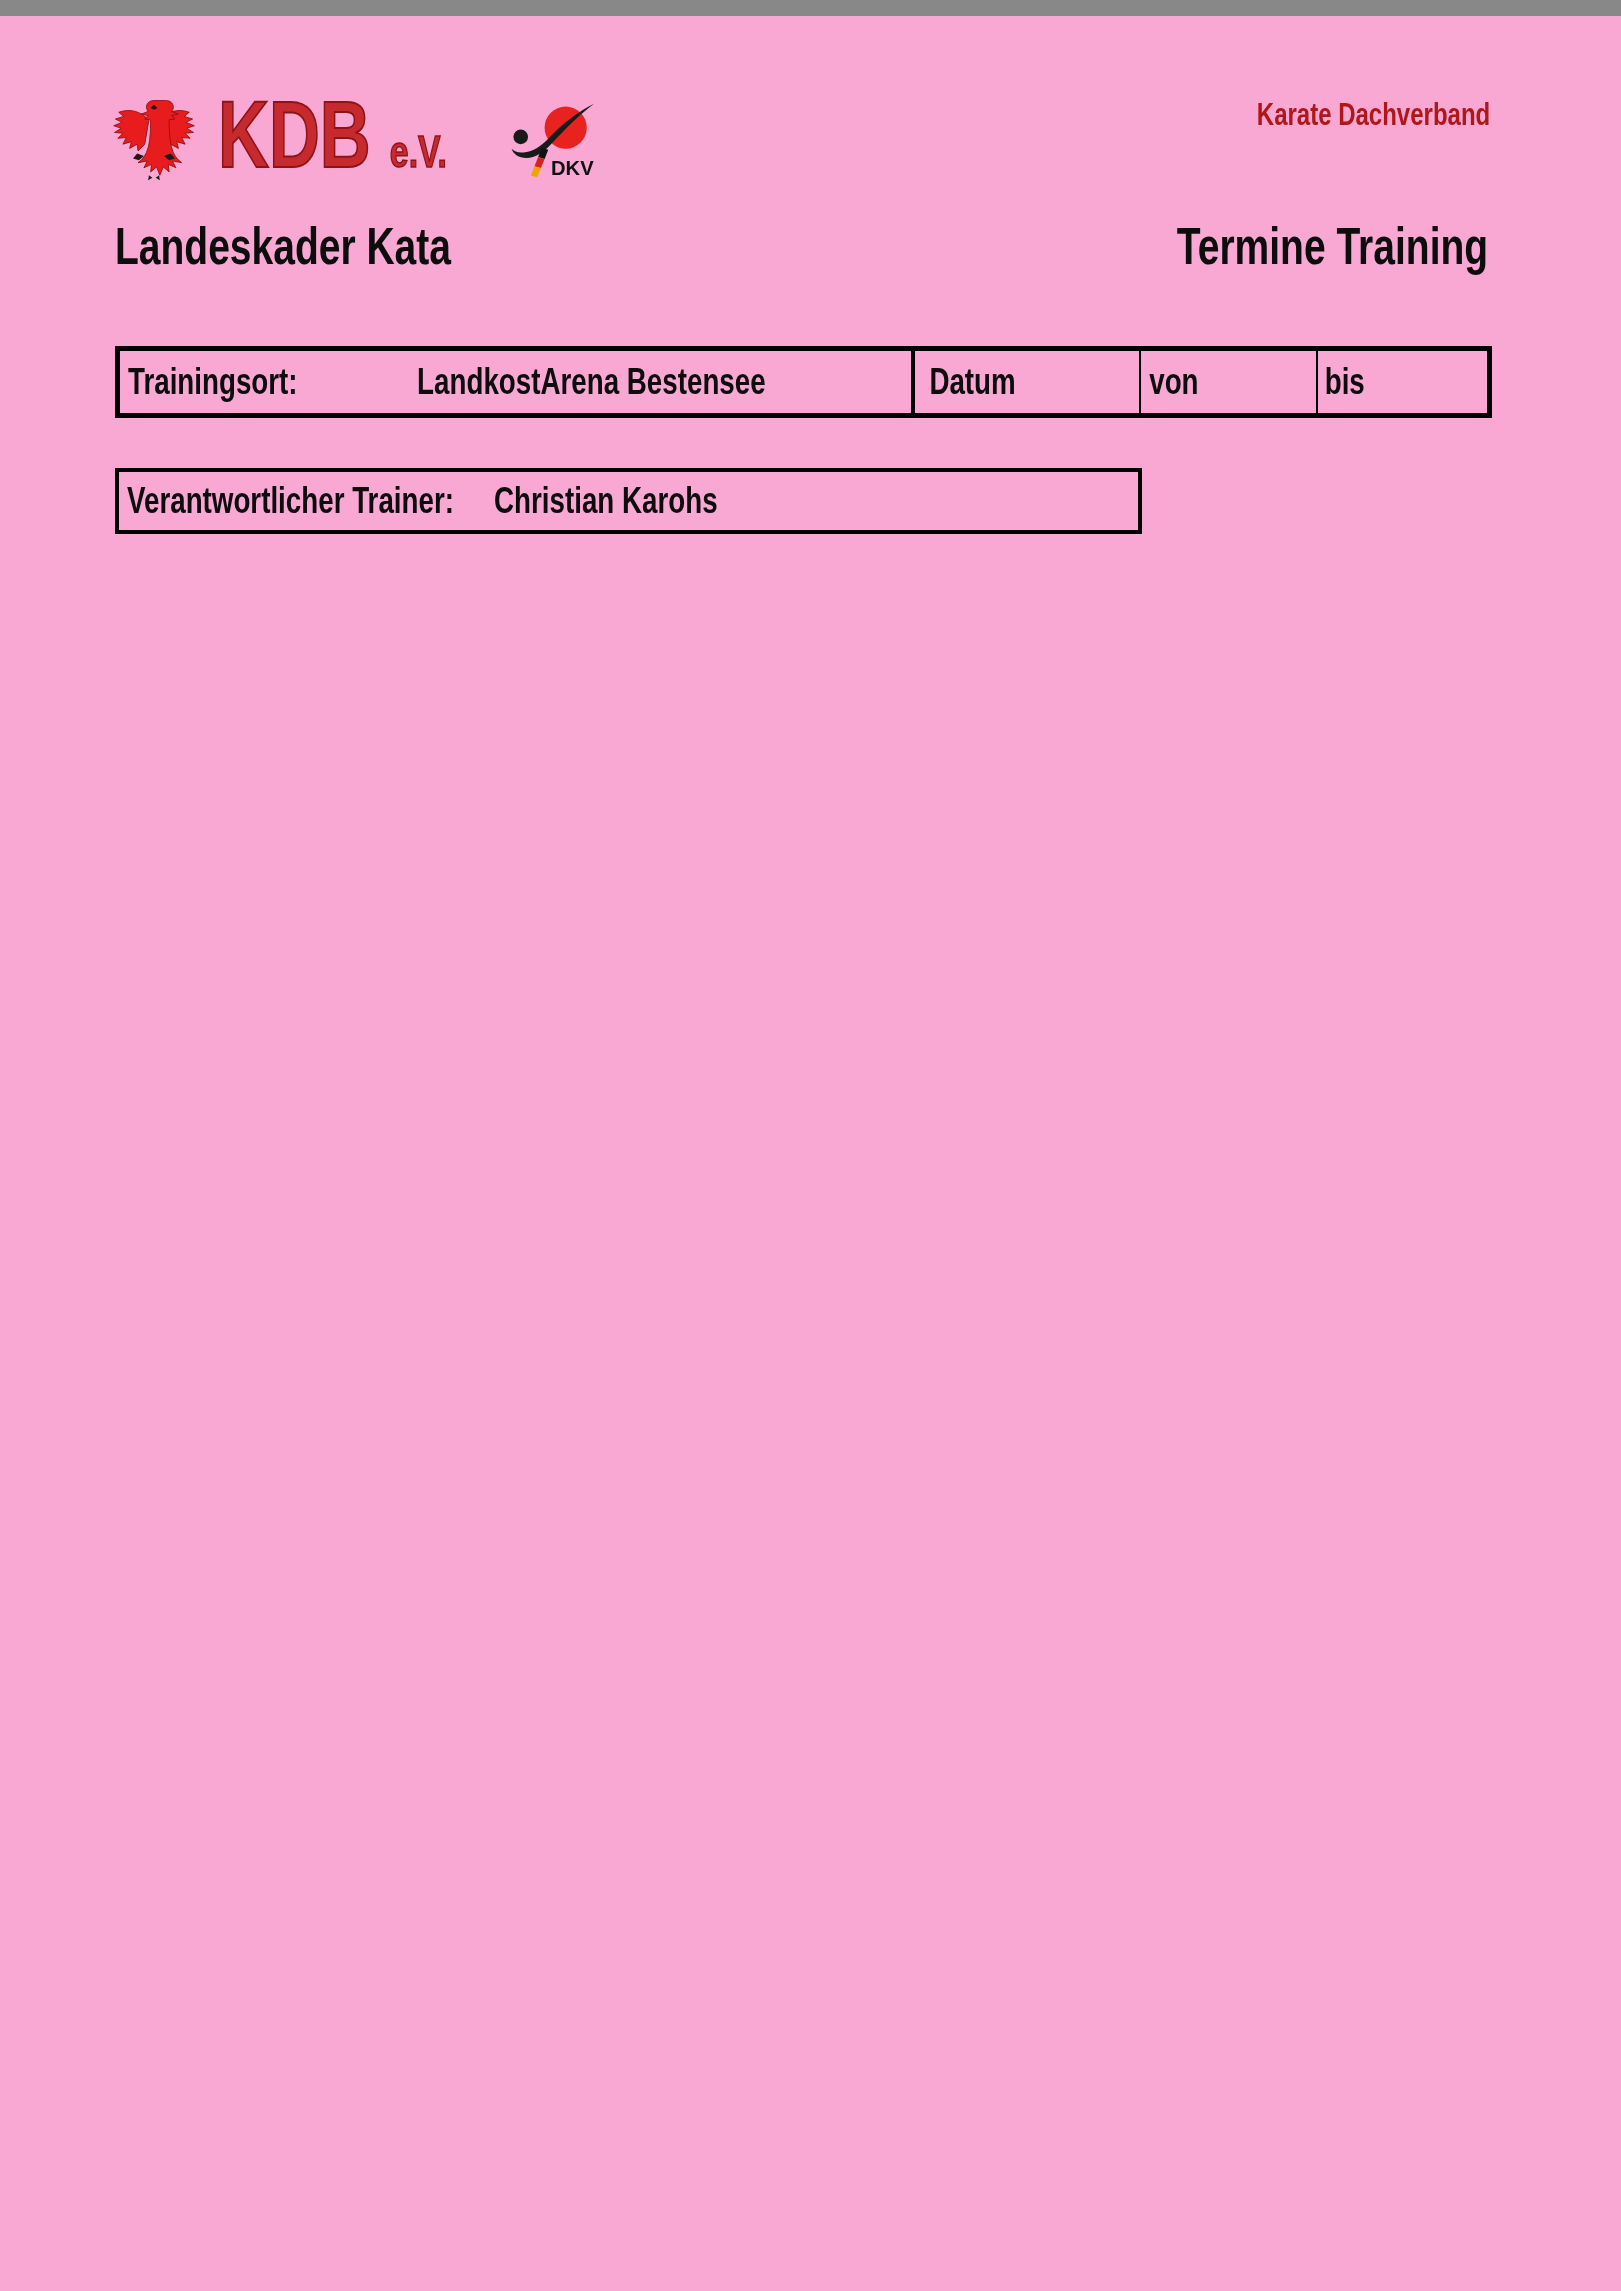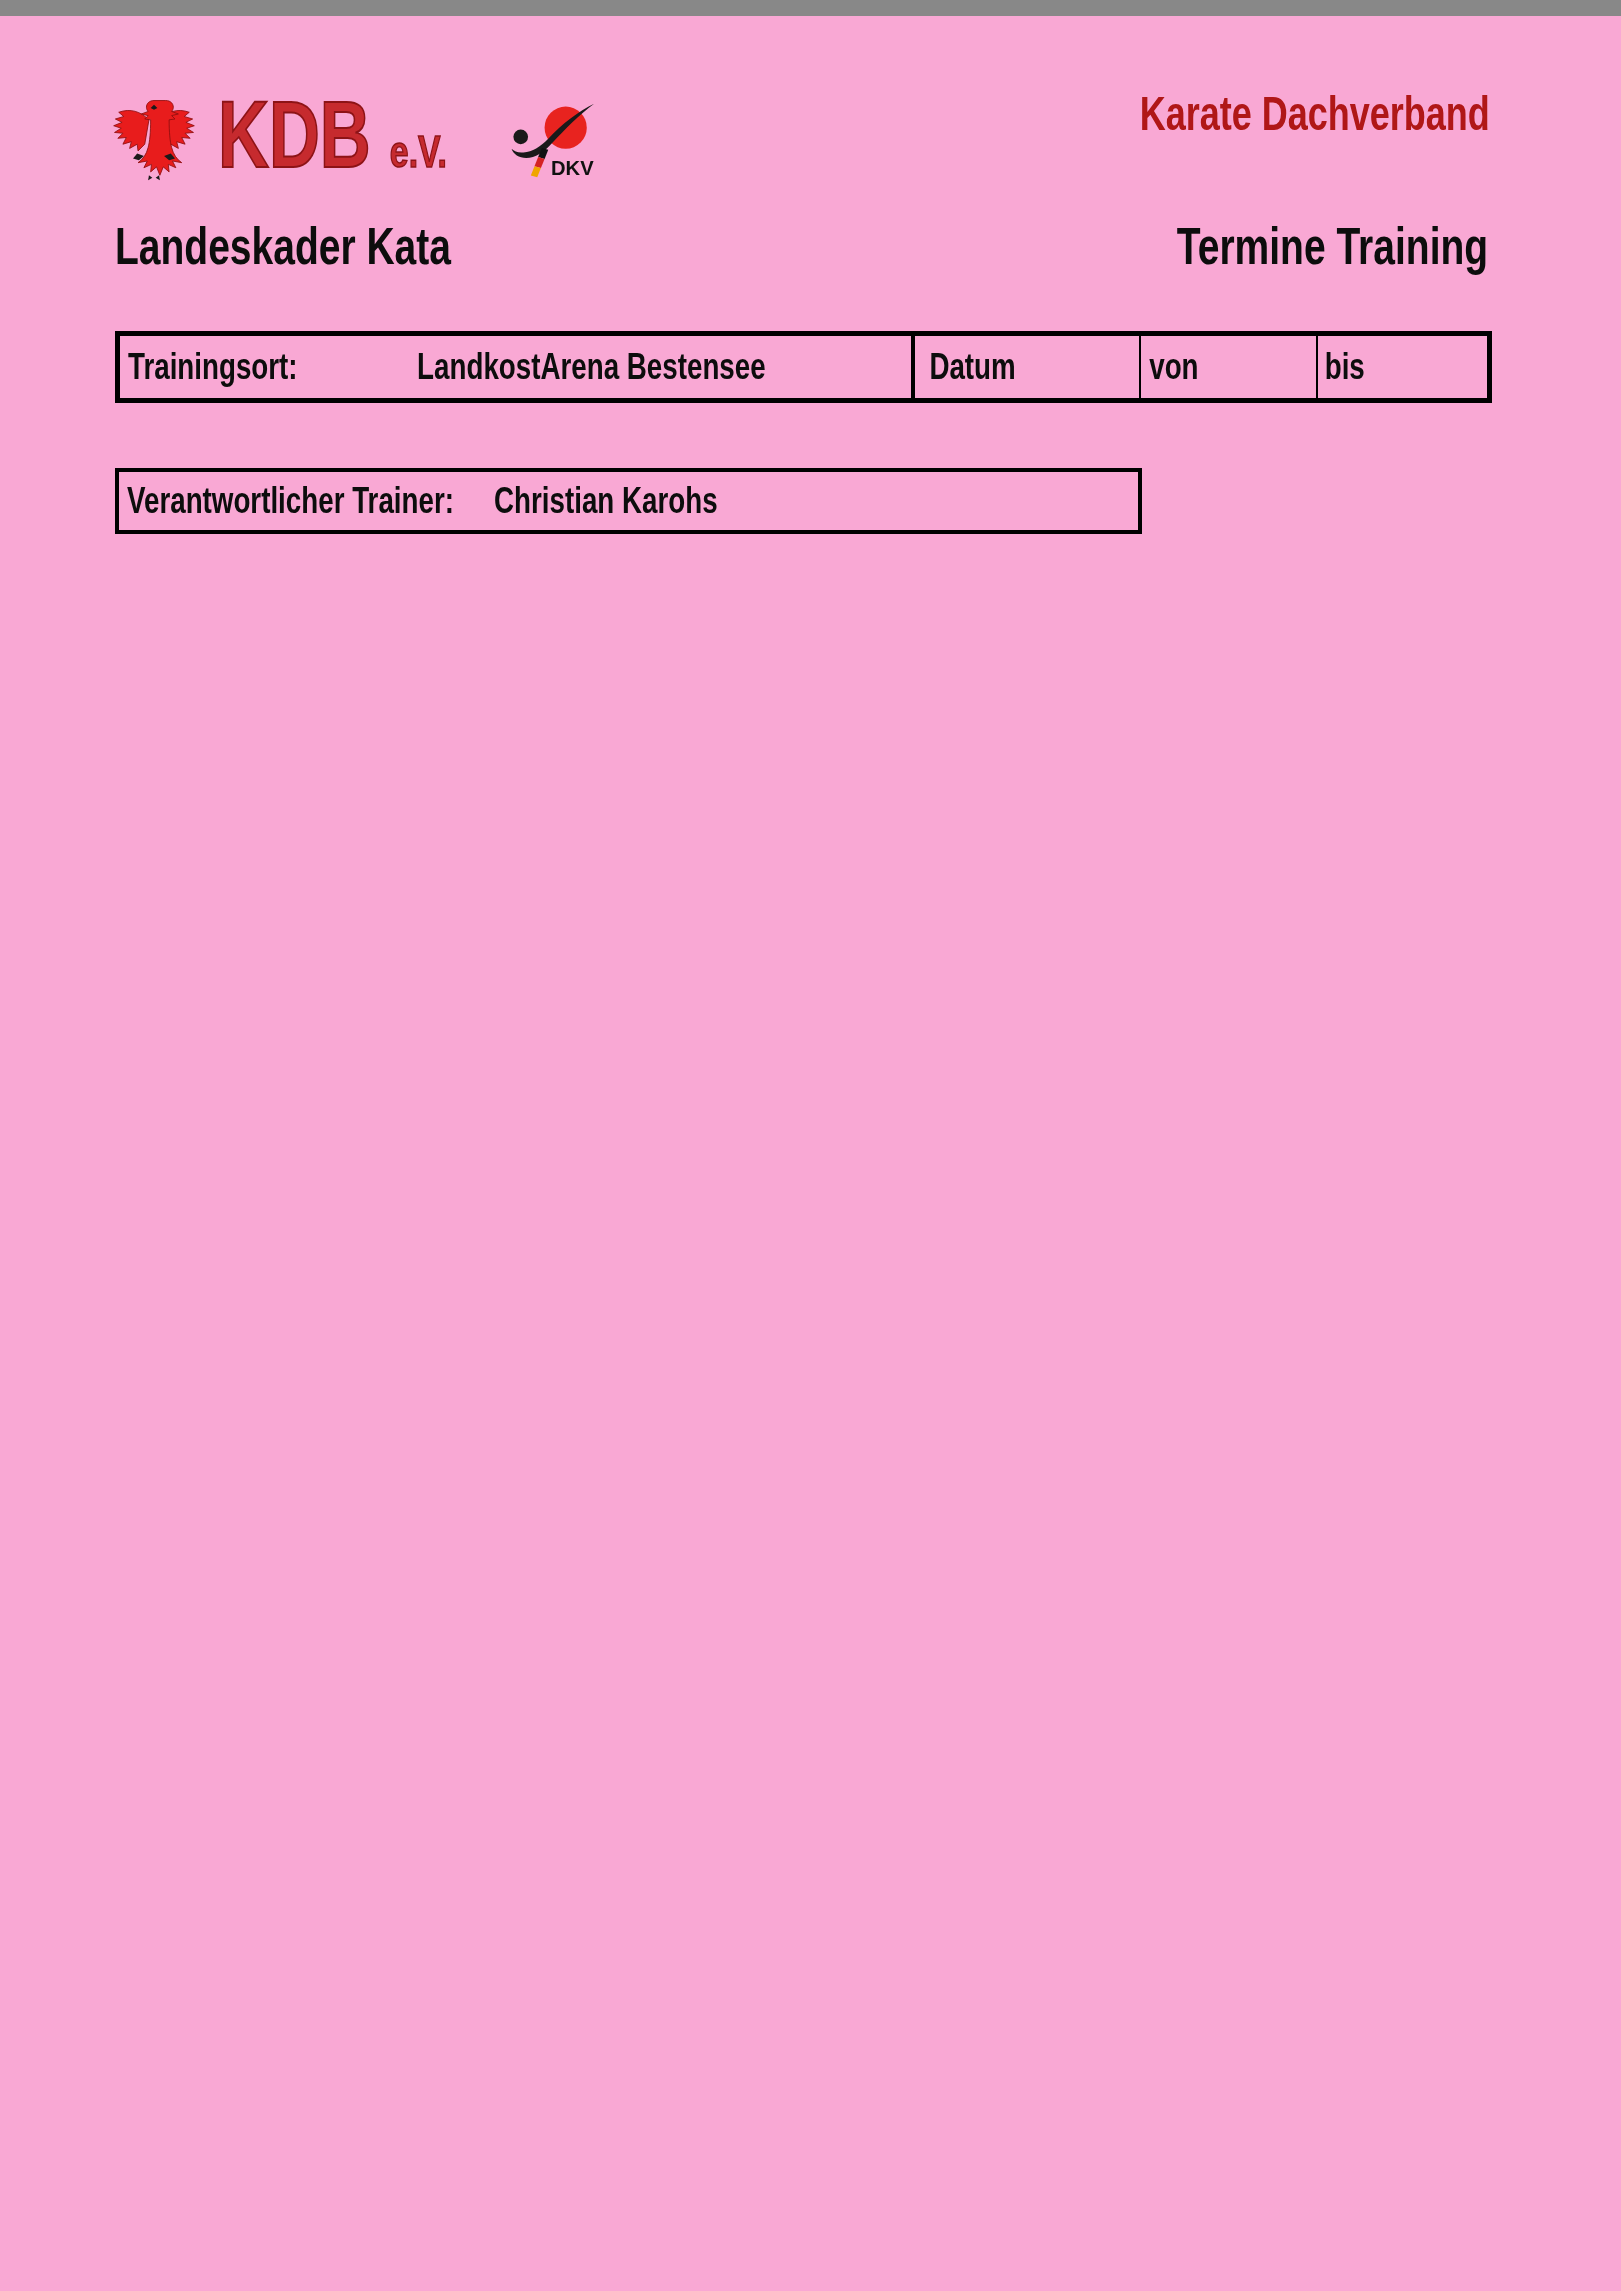--- a/index.html
+++ b/index.html
@@ -28,34 +28,34 @@
     -webkit-text-stroke:2px #8d1316;
     transform:scaleX(0.75); transform-origin:left top;
     white-space:nowrap;
   }
   .kdb-suffix { font-size:45px; margin-left:25.5px; -webkit-text-stroke:1.5px #8d1316; }
   .dkv { position:absolute; left:504px; top:86px; width:94px; height:78px; }
 
   .org-name {
     position:absolute; right:131px; top:73px;
     text-align:right;
-    font-size:48px; line-height:50px;
+    font-size:32px; line-height:50px;
     color:#b01717;
   }
 
   
   .title-row {
     position:absolute; left:115px; right:133px; top:203px;
     display:flex; justify-content:space-between;
     font-size:52px; line-height:55px;
   }
 
   
   .schedule {
-    position:absolute; left:115px; top:315px;
+    position:absolute; left:115px; top:330px;
     width:1096px;
     border-collapse:collapse; table-layout:fixed;
     border:5.9px solid #000;
     font-size:37px;
   }
   .schedule td { padding:0; vertical-align:middle; text-align:left; overflow:hidden; }
   .schedule tr.r1 td { height:62px; border-bottom:2px solid #000; }
   .schedule tr.r2 td { height:64px; }
   .schedule td.cell-label { text-align:left; padding-left:7.8px; }
   .schedule td.vthick { border-left:4.9px solid #000; }

